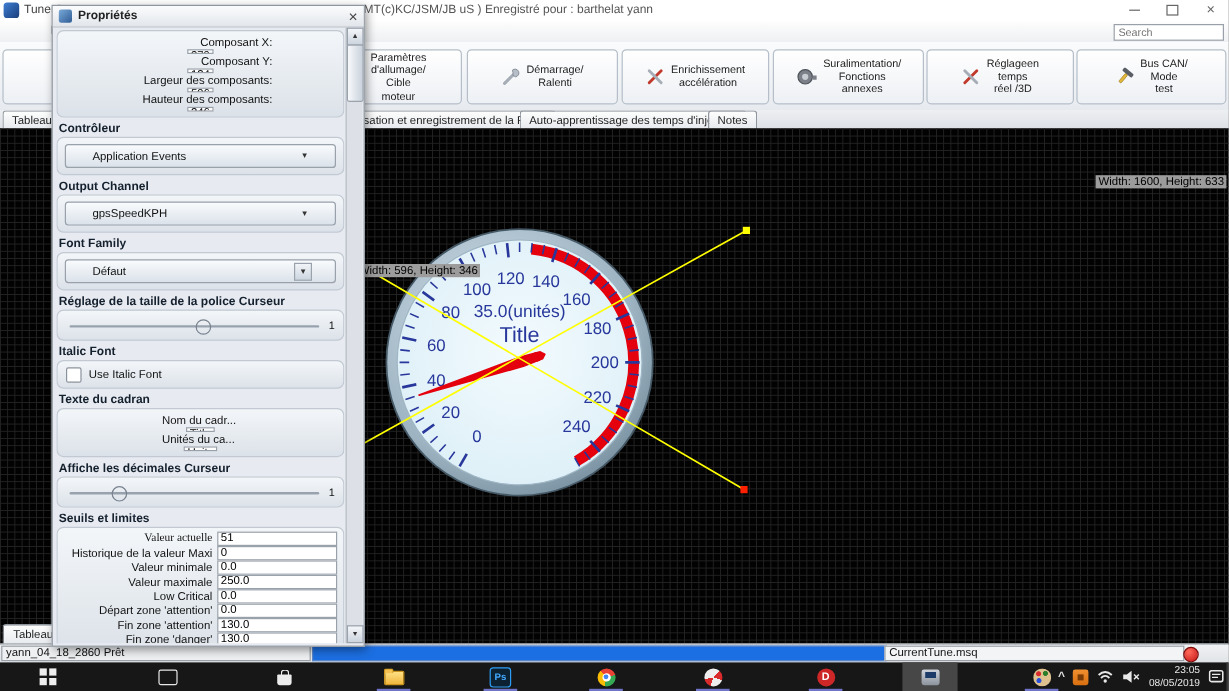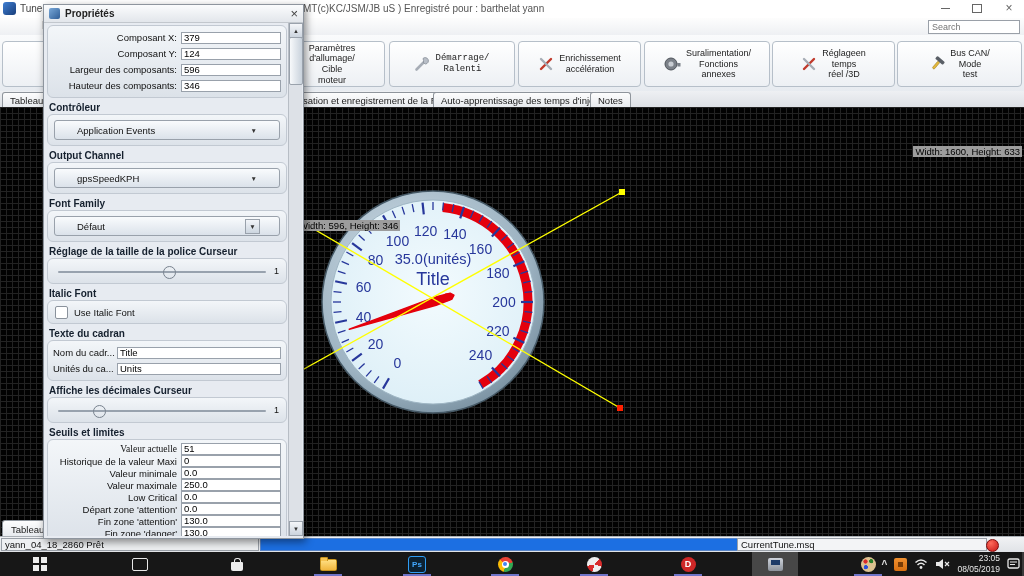--- a/index.html
+++ b/index.html
@@ -76,21 +76,21 @@
               border-left:1px solid #b7bdc5;}
   .scr-btn{position:absolute;left:0;width:12px;height:13px;background:linear-gradient(#f4f6f9,#ccd4de);
            border:1px solid #9aa2ac;font-size:6px;color:#333;display:flex;align-items:center;justify-content:center;}
   .scr-up{top:0}.scr-down{bottom:0}
   .scr-thumb{position:absolute;left:0;top:14px;width:12px;height:46px;border:1px solid #9aa2ac;
              background:linear-gradient(90deg,#f7f9fb,#c9d2dc);border-radius:2px;}
   .dhdr{font-size:10px;font-weight:bold;color:#15202e;margin:4px 2px 1px 2px;}
   .panel{background:linear-gradient(#f3f6f9,#dce2e9);border:1px solid #c2c9d2;border-radius:6px;
          padding:3px 5px;}
   .drow{display:flex;align-items:center;font-size:9.5px;}
-  .rows-loose .drow{height:15px;margin:1px 0;}
+  .rows-loose .drow{height:15px;margin:1px 0;flex-direction:column;}
   .rows-tight .drow{height:12px;}
   .dlbl{text-align:right;padding-right:4px;color:#101010;white-space:nowrap;overflow:hidden;flex-shrink:0;}
   .dlbl.left{text-align:left;}
   .dval{flex:1;background:#fff;border:1px solid #99a1ab;height:10px;line-height:10px;
         font-size:9.5px;padding:0 2px;color:#000;white-space:nowrap;overflow:hidden;}
   .combo{height:18px;background:linear-gradient(#f9fbfd,#dbe2ea);border:1px solid #99a1ab;border-radius:3px;
          display:flex;align-items:center;font-size:9.5px;color:#111;padding:0 22px;margin:2px 1px;}
   .combo .arrow{margin-left:auto;font-size:6.5px;color:#333;}
   .combo.boxed .arrow{border:1px solid #99a1ab;background:linear-gradient(#f2f5f9,#ccd5df);
          width:13px;height:13px;display:flex;align-items:center;justify-content:center;margin-right:-3px;}
@@ -188,21 +188,21 @@
           <svg width="16" height="16" viewBox="0 0 16 16">
             <path d="M2.5 13.5 L9.5 6.5" stroke="#a7adb6" stroke-width="2.6" stroke-linecap="round"></path>
             <path d="M9 2.5 a3.2 3.2 0 1 1 2.5 5.5 l-2 -1.2 0 -2.3 z" fill="#b8bec7" stroke="#868d97" stroke-width="0.8"></path>
           </svg>
         </span>
         <span class="tlabel">Paramètres
 d'allumage/
 Cible
 moteur</span>
       </div>
-      <div class="tool-btn" style="left: 389px; width: 124px; font-family: Liberation Mono, monospace;">
+      <div class="tool-btn" style="left: 389px; width: 124px;">
         <span class="ticon">
           <svg width="16" height="16" viewBox="0 0 16 16">
             <path d="M2.5 13.5 L9.5 6.5" stroke="#a7adb6" stroke-width="2.6" stroke-linecap="round"></path>
             <path d="M9 2.5 a3.2 3.2 0 1 1 2.5 5.5 l-2 -1.2 0 -2.3 z" fill="#b8bec7" stroke="#868d97" stroke-width="0.8"></path>
           </svg>
         </span>
         <span class="tlabel">Démarrage/
 Ralenti</span>
       </div>
       <div class="tool-btn" style="left: 518px; width: 121px;">

